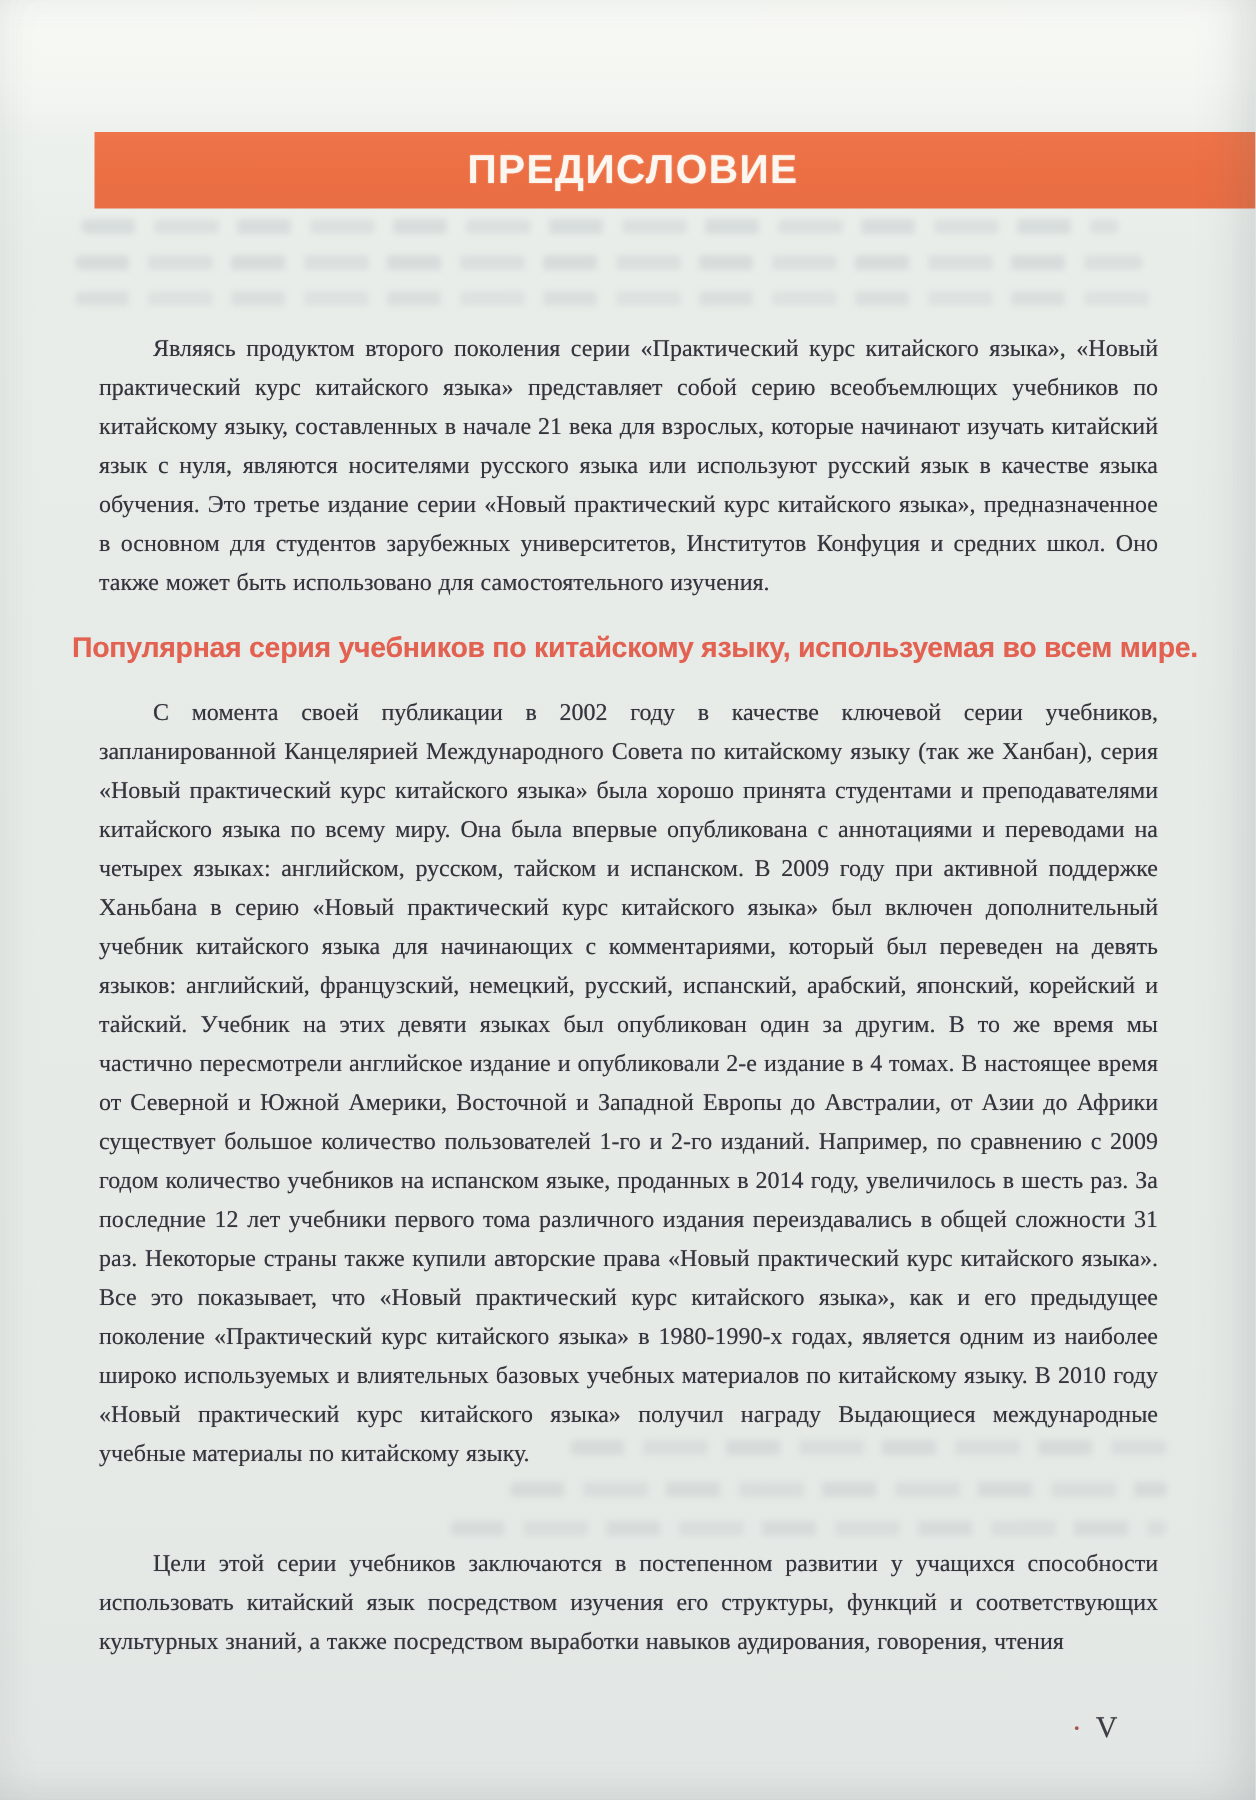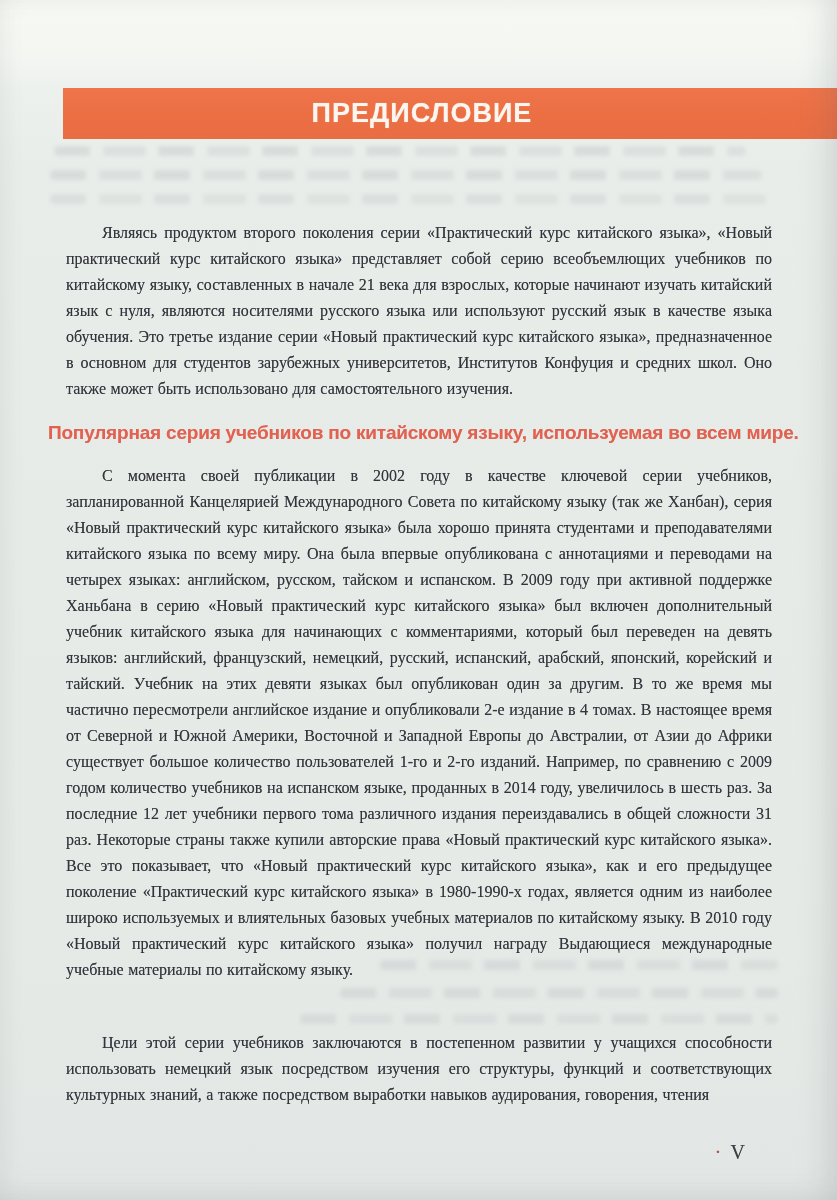--- a/index.html
+++ b/index.html
@@ -121,21 +121,21 @@
     <div class="flow-a">
       <p class="para">Являясь продуктом второго поколения серии «Практический курс китайского языка», «Новый практический курс китайского языка» представляет собой серию всеобъемлющих учебников по китайскому языку, составленных в начале 21 века для взрослых, которые начинают изучать китайский язык с нуля, являются носителями русского языка или используют русский язык в качестве языка обучения. Это третье издание серии «Новый практический курс китайского языка», предназначенное в основном для студентов зарубежных университетов, Институтов Конфуция и средних школ. Оно также может быть использовано для самостоятельного изучения.</p>
 
       <h2 class="accent-heading heading-popular">Популярная серия учебников по китайскому языку, используемая во всем мире.</h2>
 
       <p class="para">С момента своей публикации в 2002 году в качестве ключевой серии учебников, запланированной Канцелярией Международного Совета по китайскому языку (так же Ханбан), серия «Новый практический курс китайского языка» была хорошо принята студентами и преподавателями китайского языка по всему миру. Она была впервые опубликована с аннотациями и переводами на четырех языках: английском, русском, тайском и испанском. В 2009 году при активной поддержке Ханьбана в серию «Новый практический курс китайского языка» был включен дополнительный учебник китайского языка для начинающих с комментариями, который был переведен на девять языков: английский, французский, немецкий, русский, испанский, арабский, японский, корейский и тайский. Учебник на этих девяти языках был опубликован один за другим. В то же время мы частично пересмотрели английское издание и опубликовали 2-е издание в 4 томах. В настоящее время от Северной и Южной Америки, Восточной и Западной Европы до Австралии, от Азии до Африки существует большое количество пользователей 1-го и 2-го изданий. Например, по сравнению с 2009 годом количество учебников на испанском языке, проданных в 2014 году, увеличилось в шесть раз. За последние 12 лет учебники первого тома различного издания переиздавались в общей сложности 31 раз. Некоторые страны также купили авторские права «Новый практический курс китайского языка». Все это показывает, что «Новый практический курс китайского языка», как и его предыдущее поколение «Практический курс китайского языка» в 1980-1990-х годах, является одним из наиболее широко используемых и влиятельных базовых учебных материалов по китайскому языку. В 2010 году «Новый практический курс китайского языка» получил награду Выдающиеся международные учебные материалы по китайскому языку.</p>
     </div>
 
     <div class="flow-b">
 
-      <p class="para">Цели этой серии учебников заключаются в постепенном развитии у учащихся способности использовать немецкий язык посредством изучения его структуры, функций и соответствующих культурных знаний, а также посредством выработки навыков аудирования, говорения, чтения</p>
+      <p class="para">Цели этой серии учебников заключаются в постепенном развитии у учащихся способности использовать китайский язык посредством изучения его структуры, функций и соответствующих культурных знаний, а также посредством выработки навыков аудирования, говорения, чтения</p>
     </div>
 
     <div class="pagenum">
       <span class="sep">·</span>
       <span class="num">V</span>
     </div>
 
   </div>
 </div>
 

